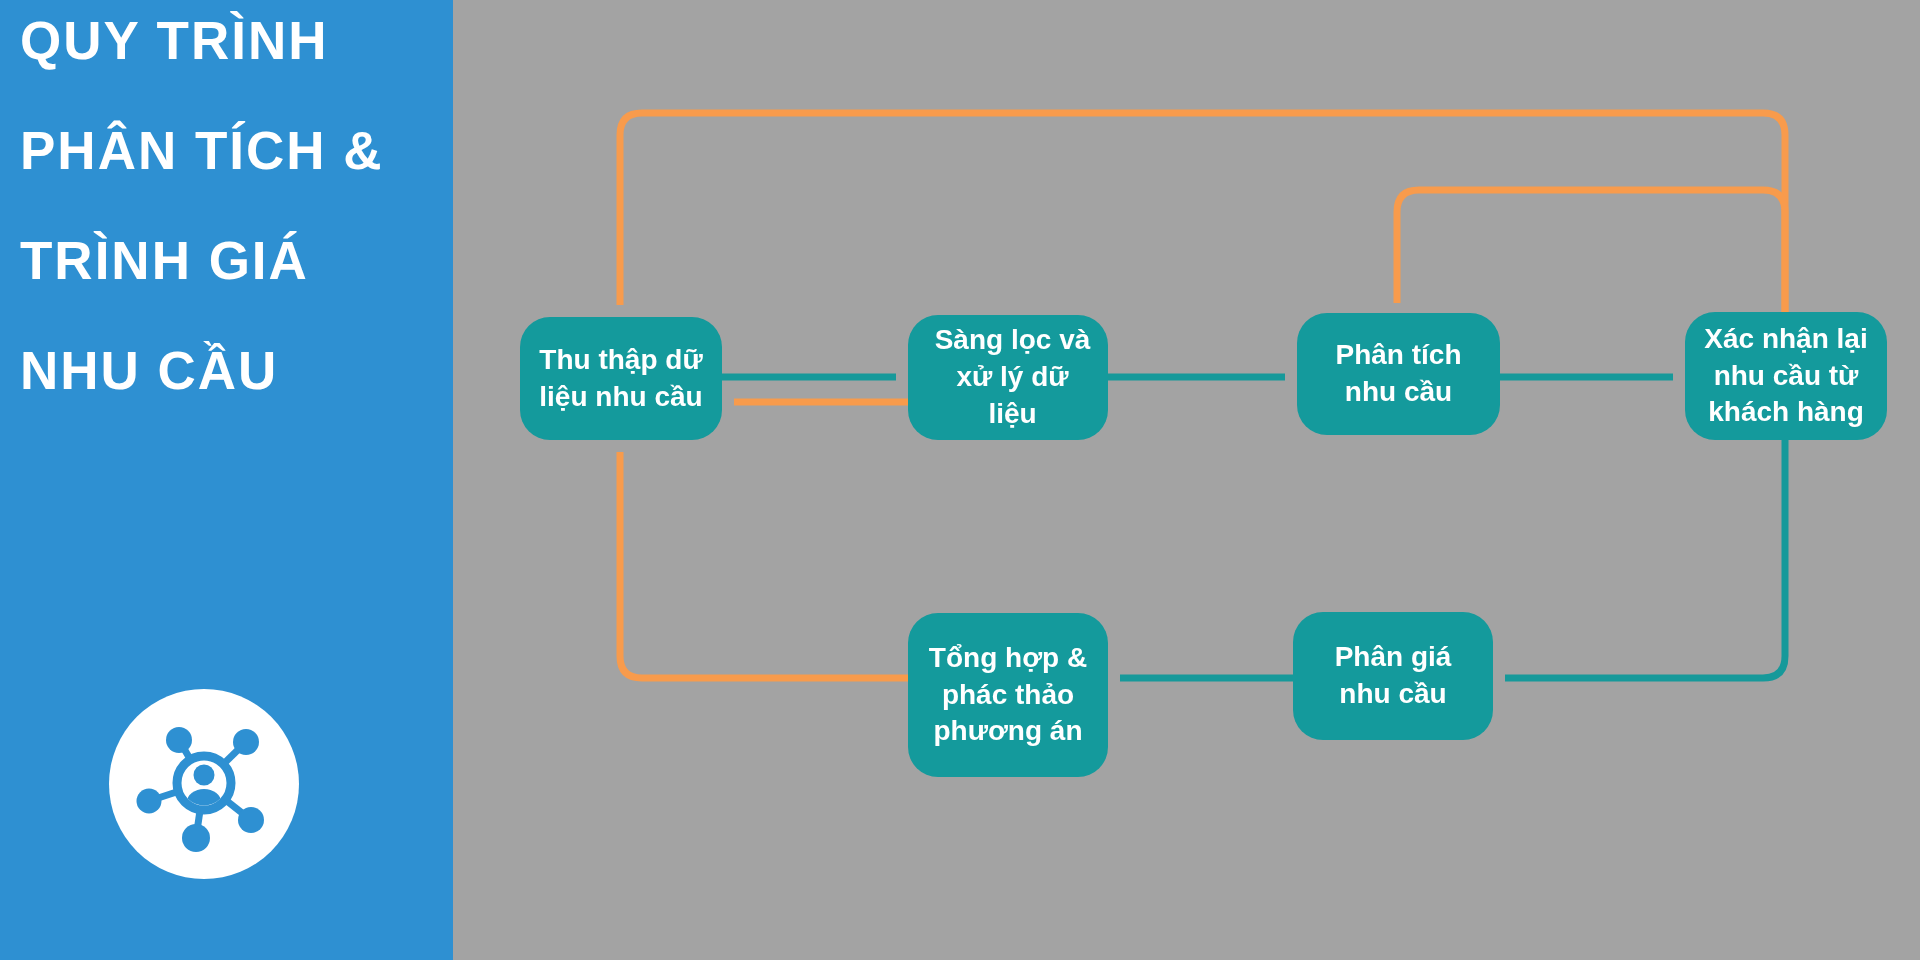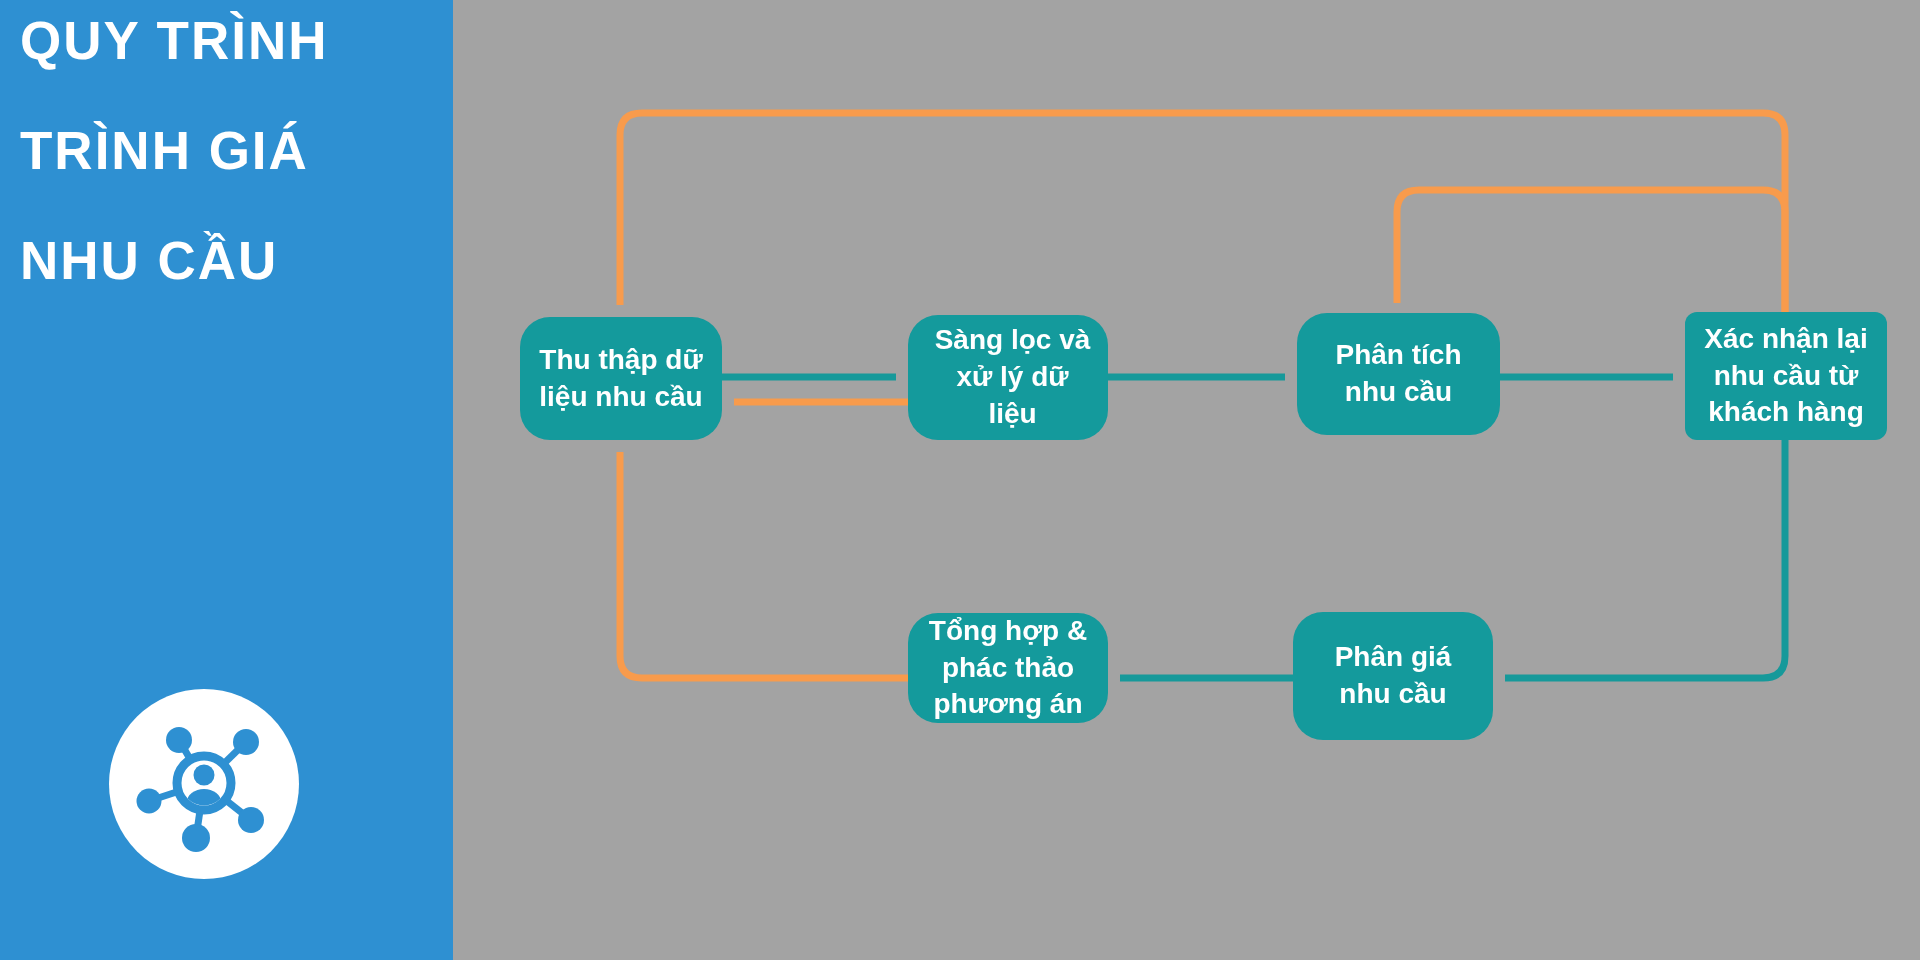--- a/index.html
+++ b/index.html
@@ -61,32 +61,33 @@
     display: flex;
     align-items: center;
     justify-content: center;
     text-align: center;
     padding: 6px 14px;
     box-sizing: border-box;
   }
   .node-collect  { left: 520px;  top: 317px; width: 202px; height: 123px; justify-content: center; }
   .node-filter   { left: 908px;  top: 315px; width: 200px; height: 125px; padding-left: 23px; }
   .node-analyze  { left: 1297px; top: 313px; width: 203px; height: 122px; }
-  .node-confirm  { left: 1685px; top: 312px; width: 202px; height: 128px; border-radius: 12px; }
-  .node-draft    { left: 908px;  top: 613px; width: 200px; height: 110px; justify-content: center; }
+  .node-confirm  { left: 1685px; top: 312px; width: 202px; height: 128px; }
+  .node-draft    { left: 908px;  top: 613px; width: 200px; height: 164px; justify-content: center; }
   .node-evaluate { left: 1293px; top: 612px; width: 200px; height: 128px; }
 </style>
 </head>
 <body>
 
 <div class="page">
 
   <div class="sidebar">
     <div class="sidebar-title">
       <div>QUY TRÌNH</div>
+      <div>PHÂN TÍCH &amp;</div>
       <div>TRÌNH GIÁ</div>
       <div>NHU CẦU</div>
     </div>
 
     <div class="sidebar-icon-wrap">
       <svg width="192" height="192" viewBox="0 0 192 192">
         <circle cx="96" cy="96" r="95" fill="#ffffff"></circle>
         <g stroke="#2E90D2" stroke-width="7">
           <line x1="96" y1="95" x2="71" y2="52"></line>
           <line x1="96" y1="95" x2="138" y2="54"></line>

